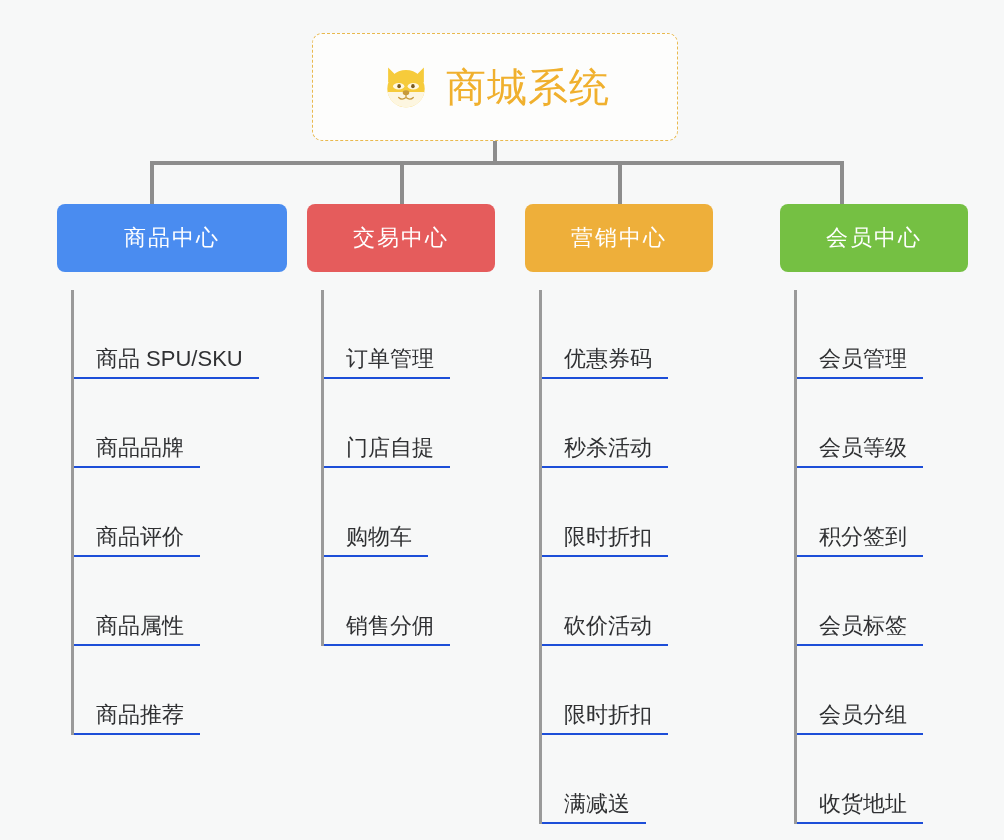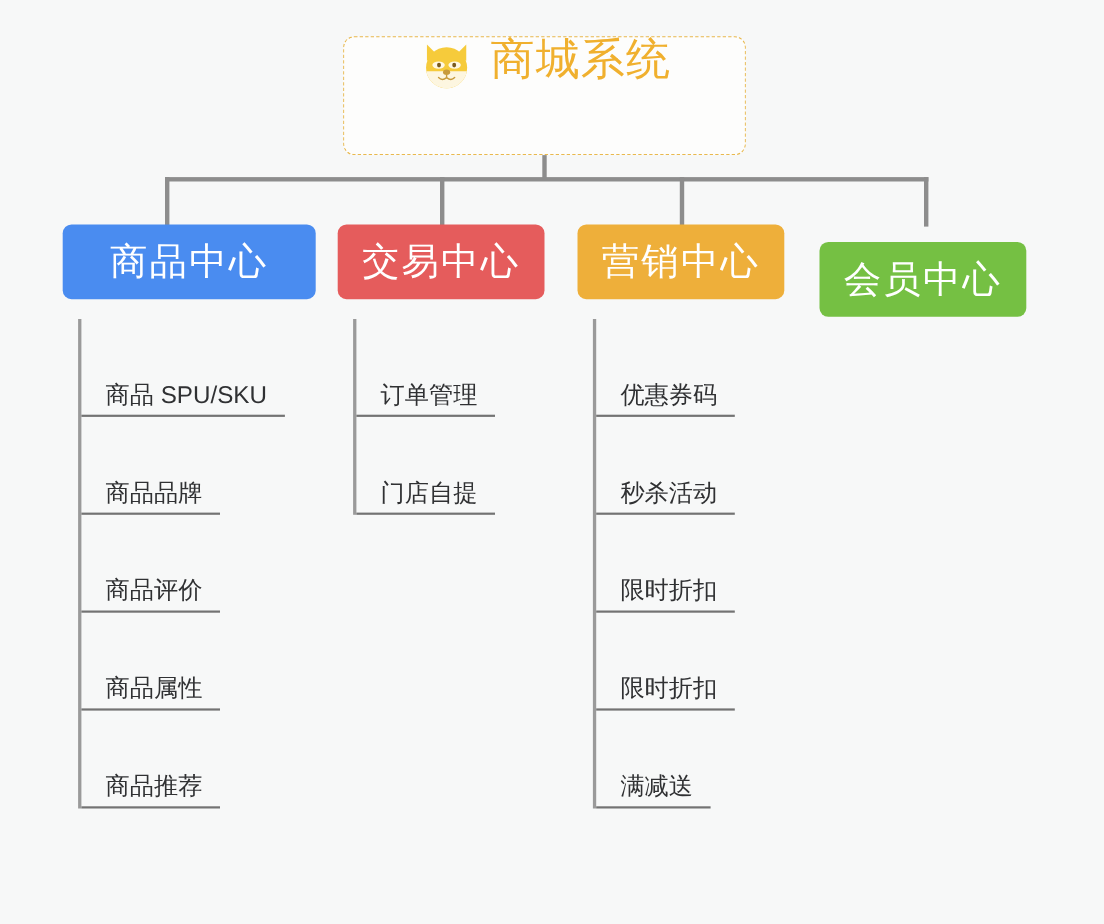--- a/index.html
+++ b/index.html
@@ -26,20 +26,21 @@
     position: absolute;
     left: 312px;
     top: 33px;
     width: 366px;
     height: 108px;
     box-sizing: border-box;
     background: #fdfdfc;
     border: 1px dashed #e9b94e;
     border-radius: 10px;
     display: flex;
+    align-items: center;
     justify-content: center;
     gap: 14px;
   }
   .root-emoji {
     width: 52px;
     height: 52px;
     flex: 0 0 auto;
     display: block;
   }
   .root-title {
@@ -64,21 +65,21 @@
     top: 204px;
   }
   .branch-header {
     box-sizing: border-box;
     height: 68px;
     border-radius: 8px;
     display: flex;
     align-items: center;
     justify-content: center;
     color: #ffffff;
-    font-size: 34px;
+    font-size: 22px;
     letter-spacing: 2px;
     white-space: nowrap;
   }
 
   
   .leaves {
     position: relative;
     margin-top: 18px;
     padding-left: 14px;
     border-left: 3px solid #9a9a9a;
@@ -90,30 +91,30 @@
     display: flex;
     align-items: flex-end;
     box-sizing: border-box;
   }
   .leaf-label {
     display: inline-block;
     font-size: 22px;
     color: #303133;
     line-height: 1.1;
     padding: 0 16px 6px 22px;
-    border-bottom: 2px solid #737373;
+    border-bottom: 2px solid #1d4ed8;
     white-space: nowrap;
     margin-left: -14px;
   }
 
   
   .branch-1 { left: 57px;  width: 230px; }
   .branch-2 { left: 307px; width: 188px; text-align: right; }
   .branch-3 { left: 525px; width: 188px; }
-  .branch-4 { left: 745px; width: 188px; margin-top: 16px; }
+  .branch-4 { left: 780px; width: 188px; }
 </style>
 </head>
 <body style="background: rgb(247, 248, 248);">
 
 <div id="diagram">
 
   <div class="root-node" style="background: rgb(253, 253, 252); border-color: rgb(233, 185, 78);">
     <svg class="root-emoji" viewBox="0 0 64 64" aria-hidden="true">
       <path d="M10 8 L10 26 L22 20 Z" fill="#f6cb3b"></path>
       <path d="M54 8 L54 26 L42 20 Z" fill="#f6cb3b"></path>
@@ -165,45 +166,74 @@
     <div class="branch-header" style="background-color: rgb(229, 92, 92);">
       <span>交易中心</span>
     </div>
     <div class="leaves">
       <div class="leaf">
         <span class="leaf-label">订单管理</span>
       </div>
       <div class="leaf">
         <span class="leaf-label">门店自提</span>
       </div>
+      <div class="leaf">
+        <span class="leaf-label">购物车</span>
+      </div>
+      <div class="leaf">
+        <span class="leaf-label">销售分佣</span>
+      </div>
     </div>
   </div>
 
   <div class="branch branch-3">
     <div class="branch-header" style="background-color: rgb(238, 175, 58);">
       <span>营销中心</span>
     </div>
     <div class="leaves">
       <div class="leaf">
         <span class="leaf-label">优惠券码</span>
       </div>
       <div class="leaf">
         <span class="leaf-label">秒杀活动</span>
       </div>
       <div class="leaf">
         <span class="leaf-label">限时折扣</span>
       </div>
       <div class="leaf">
+        <span class="leaf-label">砍价活动</span>
+      </div>
+      <div class="leaf">
         <span class="leaf-label">限时折扣</span>
       </div>
       <div class="leaf">
         <span class="leaf-label">满减送</span>
       </div>
     </div>
   </div>
 
   <div class="branch branch-4">
     <div class="branch-header" style="background-color: rgb(117, 192, 67);">
       <span>会员中心</span>
     </div>
+    <div class="leaves">
+      <div class="leaf">
+        <span class="leaf-label">会员管理</span>
+      </div>
+      <div class="leaf">
+        <span class="leaf-label">会员等级</span>
+      </div>
+      <div class="leaf">
+        <span class="leaf-label">积分签到</span>
+      </div>
+      <div class="leaf">
+        <span class="leaf-label">会员标签</span>
+      </div>
+      <div class="leaf">
+        <span class="leaf-label">会员分组</span>
+      </div>
+      <div class="leaf">
+        <span class="leaf-label">收货地址</span>
+      </div>
+    </div>
   </div>
 
 </div>
 
 </body></html>

